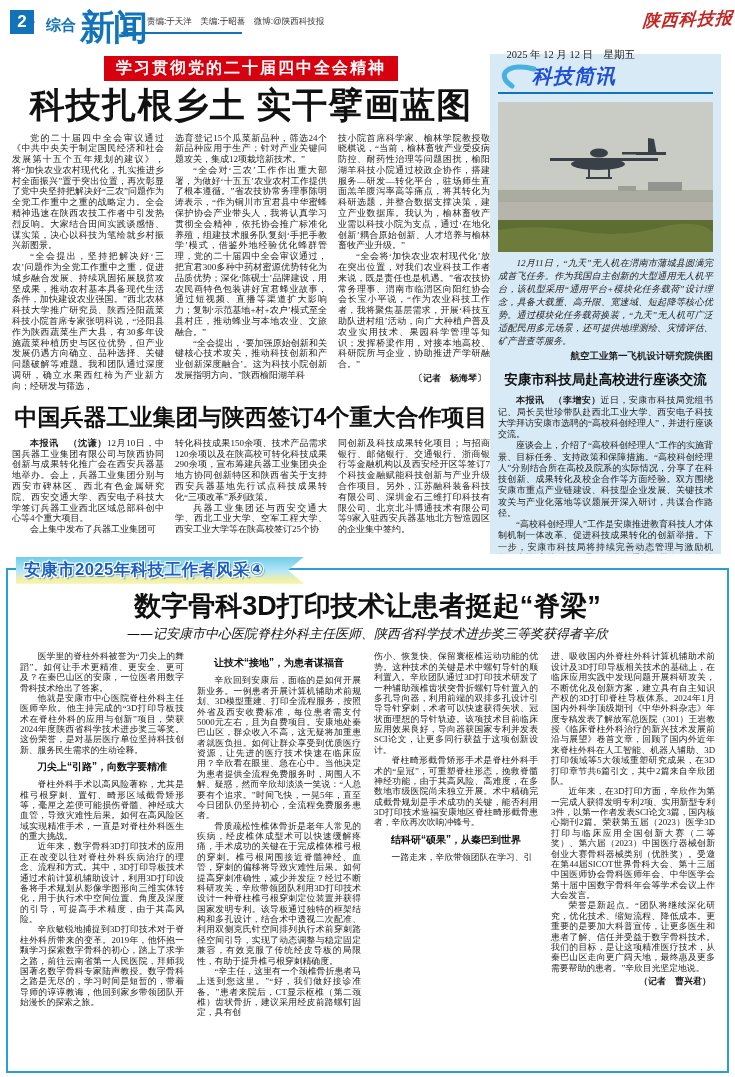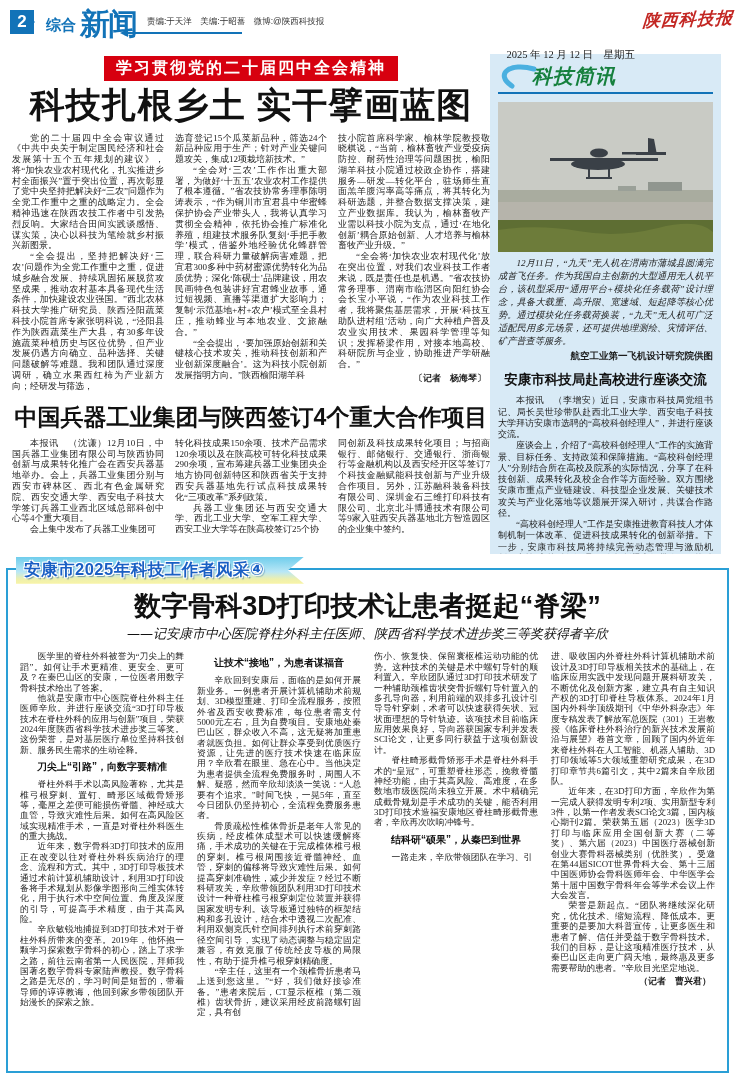--- a/index.html
+++ b/index.html
@@ -6,21 +6,21 @@
   .page{position:relative;width:735px;height:1077px;background:#fff;overflow:hidden;
         font-family:"Liberation Serif","DejaVu Serif",serif;color:#1c1c1c;}
   
   .hdr{position:relative;height:52px;}
   .badge{position:absolute;left:10px;top:10px;width:24px;height:24px;background:#1273b8;
          color:#fff;font-family:"Liberation Sans","DejaVu Sans",sans-serif;font-weight:bold;
          font-size:17px;display:flex;align-items:center;justify-content:center;}
   .badge:after{content:"";position:absolute;right:-9px;top:4px;border:8px solid transparent;border-left:9px solid #1273b8;}
   .sec-small{position:absolute;left:46px;top:16px;color:#1273b8;font-size:15px;font-weight:bold;
              font-family:"Liberation Sans","DejaVu Sans",sans-serif;}
-  .sec-big{position:absolute;left:80px;top:4px;color:#1273b8;font-size:30px;font-weight:bold;
+  .sec-big{position:absolute;left:80px;top:4px;color:#1273b8;font-size:35px;font-weight:bold;
            font-family:"Liberation Sans","DejaVu Sans",sans-serif;letter-spacing:-2px;}
   .staff{position:absolute;left:128px;top:16px;font-size:8.5px;color:#333;
          font-family:"Liberation Sans","DejaVu Sans",sans-serif;padding-left:19px;}
   .hline{position:absolute;left:124px;top:32px;width:118px;height:2px;background:#1273b8;}
   .hline:before{content:"";position:absolute;left:-8px;top:-3px;border:4px solid transparent;border-right:8px solid #1273b8;}
   .dateline{position:absolute;right:100px;top:16px;font-size:10.5px;color:#222;margin-top:32px;}
   .masthead{position:absolute;right:2px;top:8px;color:#c32723;font-size:17px;font-weight:bold;
             font-style:italic;font-family:"DejaVu Serif","Liberation Serif",serif;
             transform:skewX(-6deg) rotate(-2deg);letter-spacing:1px;white-space:nowrap;}
   
@@ -36,26 +36,26 @@
   .cols .col{width:152px;flex:none;overflow:hidden;}
   .body{font-size:9px;line-height:1.2;text-align:justify;}
   .body p{margin:0;text-indent:2em;}
   .cont p:first-child{text-indent:0;}
   .lead-cols{height:262px;}
   .byline{text-align:right;font-size:9px;font-weight:bold;padding-right:4px;margin-top:2px;}
   
   .ord-headline{text-align:center;font-family:"Liberation Sans","DejaVu Sans",sans-serif;
           font-weight:bold;font-size:23px;letter-spacing:0;color:#111;margin:10px 0 8px;line-height:1.1;}
   .ord-cols{height:118px;}
-  .lead-bold{font-weight:normal;font-family:"Liberation Sans","DejaVu Sans",sans-serif;}
+  .lead-bold{font-weight:bold;font-family:"Liberation Sans","DejaVu Sans",sans-serif;}
   
   .sidebar{width:231px;flex:none;background:#d8eaf6;box-sizing:border-box;
            padding:8px 8px 6px;height:500px;overflow:hidden;}
   .brief-head{position:relative;height:30px;border-bottom:2px solid #1273b8;margin-bottom:8px;}
-  .brief-title{position:absolute;left:34px;top:1px;color:#15803d;font-size:20px;font-weight:bold;
+  .brief-title{position:absolute;left:34px;top:1px;color:#1d4ed8;font-size:20px;font-weight:bold;
            font-family:"Liberation Sans","DejaVu Sans",sans-serif;letter-spacing:1px;font-style:italic;}
   .swoosh{position:absolute;left:0;top:2px;}
   .photo{display:block;width:215px;height:150px;}
   .caption{font-size:9.2px;line-height:1.42;text-align:justify;font-style:italic;margin-top:5px;}
   .caption p{margin:0;text-indent:2em;}
   .credit{font-size:9.5px;font-weight:bold;text-align:right;font-family:"Liberation Sans","DejaVu Sans",sans-serif;margin:2px 0 8px;}
   .side-headline{text-align:center;font-family:"Liberation Sans","DejaVu Sans",sans-serif;
            font-weight:bold;font-size:13.5px;margin:2px 0 6px;color:#111;}
   .side-body{font-size:9px;line-height:1.25;text-align:justify;}
   .side-body p{margin:0;text-indent:2em;}
@@ -101,21 +101,21 @@
       <div>
         <div class="kicker">学习贯彻党的二十届四中全会精神</div>
         <h1 class="lead-headline">科技扎根乡土 实干擘画蓝图</h1>
         <div class="cols lead-cols">
           <div class="col body">
               <p>党的二十届四中全会审议通过《中共中央关于制定国民经济和社会发展第十五个五年规划的建议》，将“加快农业农村现代化，扎实推进乡村全面振兴”置于突出位置，再次彰显了党中央坚持把解决好“三农”问题作为全党工作重中之重的战略定力。全会精神迅速在陕西农技工作者中引发热烈反响。大家结合田间实践谈感悟、谋实策，决心以科技为笔绘就乡村振兴新图景。</p>
               <p>“全会提出，坚持把解决好‘三农’问题作为全党工作重中之重，促进城乡融合发展、持续巩固拓展脱贫攻坚成果，推动农村基本具备现代生活条件，加快建设农业强国。”西北农林科技大学推广研究员、陕西泾阳蔬菜科技小院首席专家张明科说，“泾阳县作为陕西蔬菜生产大县，有30多年设施蔬菜种植历史与区位优势，但产业发展仍遇方向确立、品种选择、关键问题破解等难题。我和团队通过深度调研，确立水果西红柿为产业新方向；经研发与筛选，</p>
             </div>
           <div class="col body cont">
               <p>选育登记15个瓜菜新品种，筛选24个新品种应用于生产；针对产业关键问题攻关，集成12项栽培新技术。”</p>
-              <p>“全会对‘三农’工作作出重大部署，为做好‘十五五’农业农村工作提供了根本遵循。”省农技协常务理事陈明涛表示，“作为铜川市宜君县中华蜜蜂保护协会产业带头人，我将认真学习贯彻全会精神，依托协会推广标准化养殖，组建技术服务队复刻‘手把手教学’模式，借鉴外地经验优化蜂群管理，联合科研力量破解病害难题，把宜君300多种中药材蜜源优势转化为品质优势；深化‘陈砚士’品牌建设，用农民画特色包装讲好宜君蜂业故事，通过短视频、直播等渠道扩大影响力；复制‘示范基地+村+农户’模式至全县村庄，推动蜂业与本地农业、文旅融合。”</p>
+              <p>“全会对‘三农’工作作出重大部署，为做好‘十五五’农业农村工作提供了根本遵循。”省农技协常务理事陈明涛表示，“作为铜川市宜君县中华蜜蜂保护协会产业带头人，我将认真学习贯彻全会精神，依托协会推广标准化养殖，组建技术服务队复刻‘手把手教学’模式，借鉴外地经验优化蜂群管理，党的二十届四中全会审议通过，把宜君300多种中药材蜜源优势转化为品质优势；深化‘陈砚士’品牌建设，用农民画特色包装讲好宜君蜂业故事，通过短视频、直播等渠道扩大影响力；复制‘示范基地+村+农户’模式至全县村庄，推动蜂业与本地农业、文旅融合。”</p>
               <p>“全会提出，‘要加强原始创新和关键核心技术攻关，推动科技创新和产业创新深度融合’。这为科技小院创新发展指明方向。”陕西榆阳湖羊科</p>
             </div>
           <div class="col">
             <div class="body cont">
                 <p>技小院首席科学家、榆林学院教授敬晓棋说，“当前，榆林畜牧产业受疫病防控、耐药性治理等问题困扰，榆阳湖羊科技小院通过校政企协作，搭建服务—研发—转化平台，驻场师生直面羔羊腹泻率高等痛点，将其转化为科研选题，并整合数据支撑决策，建立产业数据库。我认为，榆林畜牧产业需以科技小院为支点，通过‘在地化创新’耦合原始创新、人才培养与榆林畜牧产业升级。”</p>
                 <p>“全会将‘加快农业农村现代化’放在突出位置，对我们农业科技工作者来说，既是责任也是机遇。”省农技协常务理事、渭南市临渭区向阳红协会会长宝小平说，“作为农业科技工作者，我将聚焦基层需求，开展‘科技互助队进村组’活动，向广大种植户普及农业实用技术、果园科学管理等知识；发挥桥梁作用，对接本地高校、科研院所与企业，协助推进产学研融合。”</p>
               </div>
             <div class="byline">〔记者　杨海琴〕</div>
           </div>
         </div>
@@ -189,21 +189,21 @@
   <section class="feature">
     <div class="banner">
       <span>安康市2025年科技工作者风采④</span>
     </div>
     <h2 class="feat-title">数字骨科3D打印技术让患者挺起“脊梁”</h2>
     <div class="feat-sub">——记安康市中心医院脊柱外科主任医师、陕西省科学技术进步奖三等奖获得者辛欣</div>
     <div class="fcols">
       <div class="col">
         <div class="body fbody">
             <p>医学里的脊柱外科被誉为“刀尖上的舞蹈”。如何让手术更精准、更安全、更可及？在秦巴山区的安康，一位医者用数字骨科技术给出了答案。</p>
-            <p>他就是安康市中心医院脊柱外科主任医师辛欣。并进行座谈交流“3D打印导板技术在脊柱外科的应用与创新”项目，荣获2024年度陕西省科学技术进步奖三等奖。这份荣誉，是对基层医疗单位坚持科技创新、服务民生需求的生动诠释。</p>
+            <p>他就是安康市中心医院脊柱外科主任医师辛欣。他主持完成的“3D打印导板技术在脊柱外科的应用与创新”项目，荣获2024年度陕西省科学技术进步奖三等奖。这份荣誉，是对基层医疗单位坚持科技创新、服务民生需求的生动诠释。</p>
           </div>
         <h4 class="subhead">刀尖上“引路”，向数字要精准</h4>
         <div class="body fbody">
             <p>脊柱外科手术以高风险著称，尤其是椎弓根穿刺、置钉、畸形区域截骨矫形等，毫厘之差便可能损伤脊髓、神经或大血管，导致灾难性后果。如何在高风险区域实现精准手术，一直是对脊柱外科医生的重大挑战。</p>
             <p>近年来，数字骨科3D打印技术的应用正在改变以往对脊柱外科疾病治疗的理念、流程和方式。其中，3D打印导板技术通过术前计算机辅助设计，利用3D打印设备将手术规划从影像学图形向三维实体转化，用于执行术中空间位置、角度及深度的引导，可提高手术精度，由于其高风险。</p>
             <p>辛欣敏锐地捕捉到3D打印技术对于脊柱外科所带来的变革。2019年，他怀抱一颗学习探索数字骨科的初心，踏上了求学之路，前往云南省第一人民医院，拜师我国著名数字骨科专家陆声教授。数字骨科之路是无尽的，学习时间是短暂的，带着导师的谆谆教诲，他回到家乡带领团队开始漫长的探索之旅。</p>
           </div>
       </div>
       <div class="col">
         <h4 class="subhead">让技术“接地”，为患者谋福音</h4>

